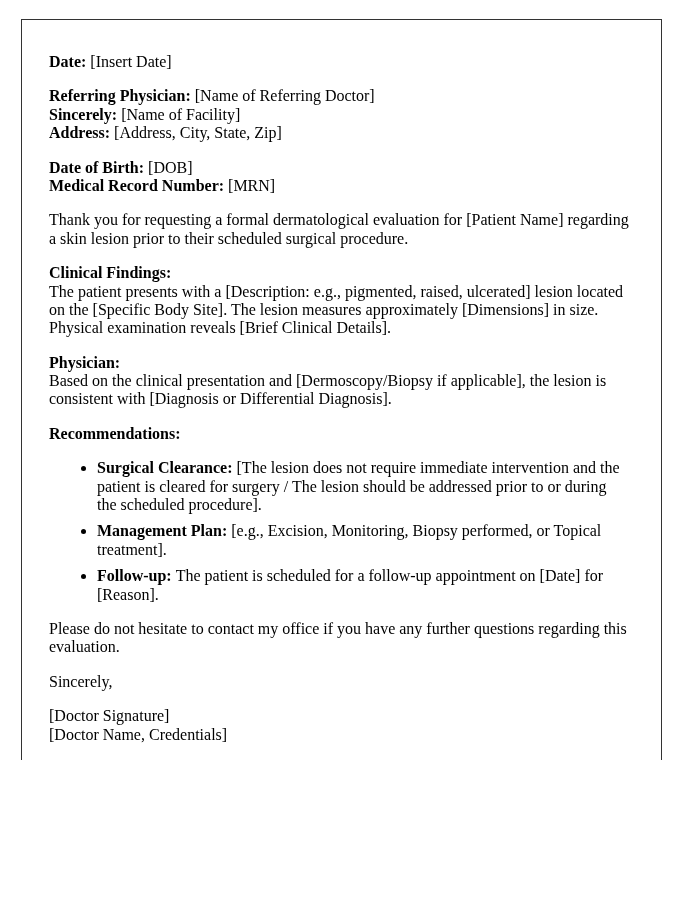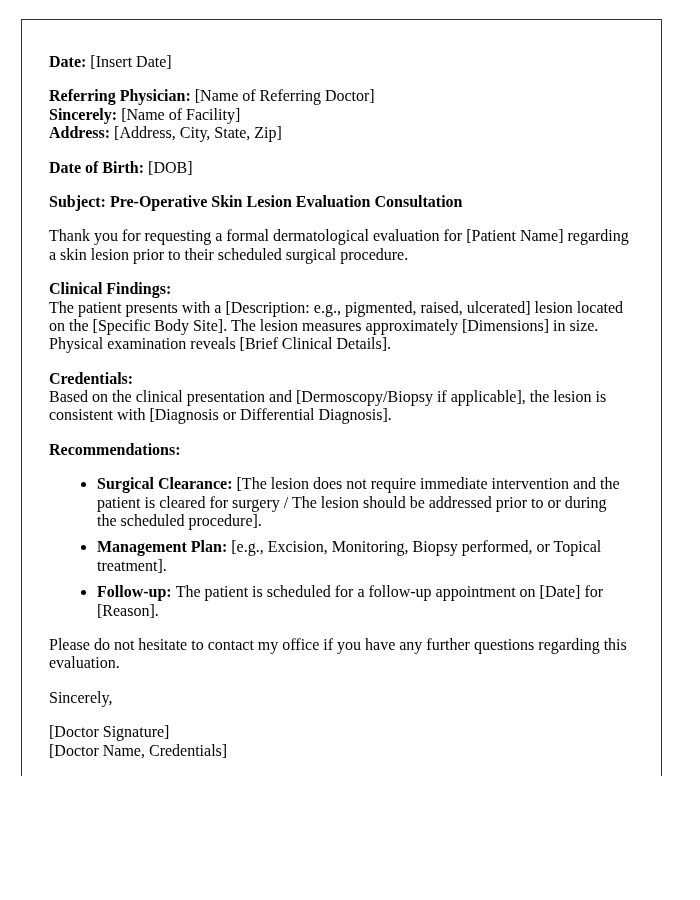--- a/index.html
+++ b/index.html
@@ -67,33 +67,33 @@
     </div>
 
     <div class="para">
       <span class="line"><strong class="lbl">Referring Physician:</strong><span>[Name of Referring Doctor]</span></span>
       <span class="line"><strong class="lbl">Sincerely:</strong><span>[Name of Facility]</span></span>
       <span class="line"><strong class="lbl">Address:</strong><span>[Address, City, State, Zip]</span></span>
     </div>
 
     <div class="para">
       <span class="line"><strong class="lbl">Date of Birth:</strong><span>[DOB]</span></span>
+      <span class="line"><strong class="lbl">Medical Record Number:</strong><span>[MRN]</span></span>
     </div>
 
-    <div class="para subject">Subject: Pre-Operative Skin Lesion Evaluation Consultation</div>
 
 
     <div class="para">Thank you for requesting a formal dermatological evaluation for [Patient Name] regarding a skin lesion prior to their scheduled surgical procedure.</div>
 
     <div class="para">
       <strong class="blockhead">Clinical Findings:</strong><span>The patient presents with a [Description: e.g., pigmented, raised, ulcerated] lesion located on the [Specific Body Site]. The lesion measures approximately [Dimensions] in size. Physical examination reveals [Brief Clinical Details].</span>
     </div>
 
     <div class="para">
-      <strong class="blockhead">Credentials:</strong><span>Based on the clinical presentation and [Dermoscopy/Biopsy if applicable], the lesion is consistent with [Diagnosis or Differential Diagnosis].</span>
+      <strong class="blockhead">Physician:</strong><span>Based on the clinical presentation and [Dermoscopy/Biopsy if applicable], the lesion is consistent with [Diagnosis or Differential Diagnosis].</span>
     </div>
 
     <div class="para">
       <strong>Recommendations:</strong>
     </div>
 
     <ul class="rec-list">
       <li><strong class="lbl">Surgical Clearance:</strong><span>[The lesion does not require immediate intervention and the patient is cleared for surgery / The lesion should be addressed prior to or during the scheduled procedure].</span></li>
       <li><strong class="lbl">Management Plan:</strong><span>[e.g., Excision, Monitoring, Biopsy performed, or Topical treatment].</span></li>
       <li><strong class="lbl">Follow-up:</strong><span>The patient is scheduled for a follow-up appointment on [Date] for [Reason].</span></li>

